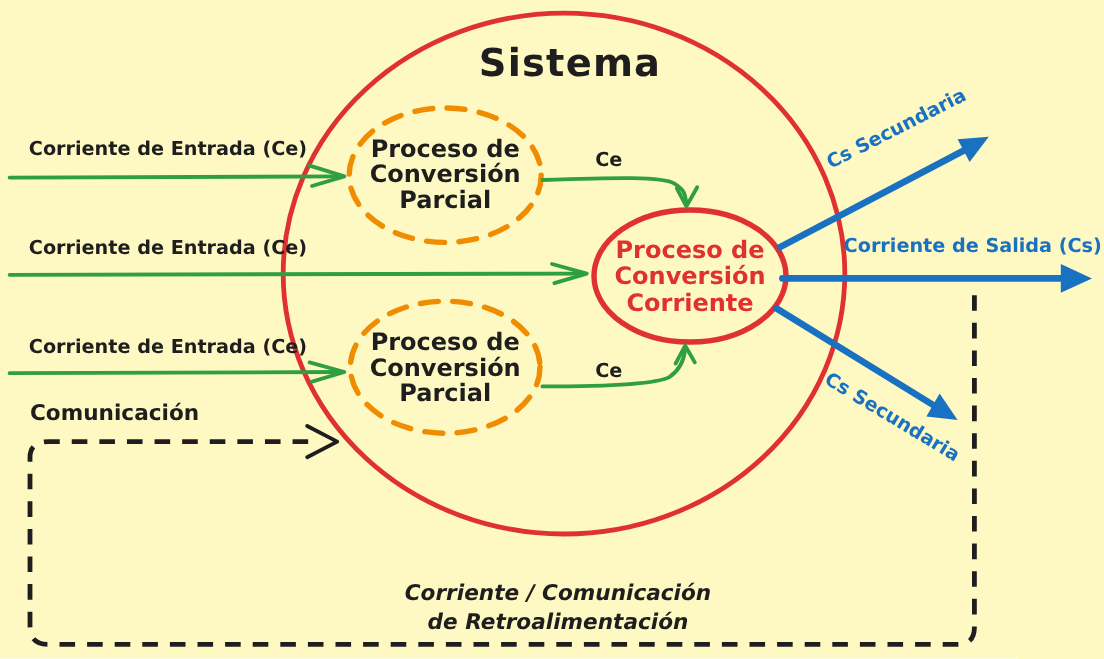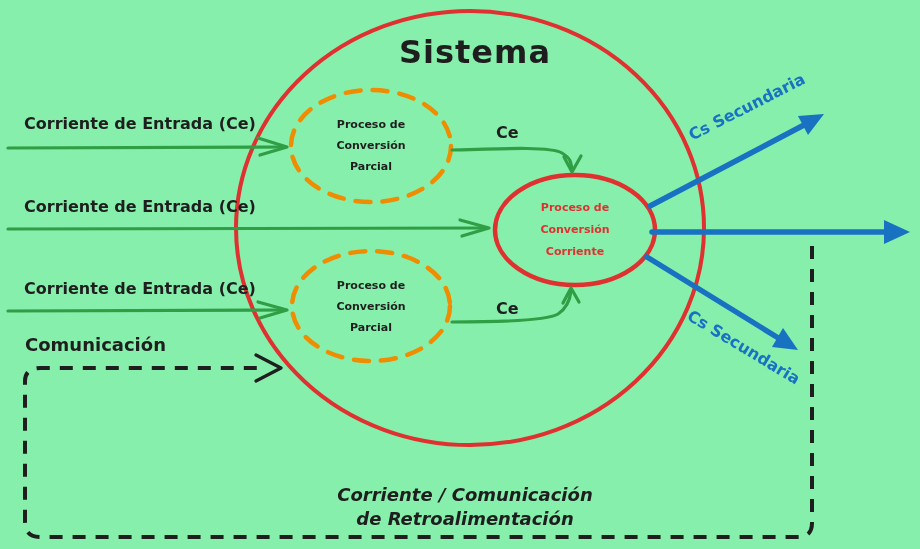--- a/index.html
+++ b/index.html
@@ -1,36 +1,36 @@
 <!DOCTYPE html>
 <html style="--red: #e03131; --green: #2f9e44; --orange: #f08c00; --blue: #1971c2; --black: #1e1e1e;"><head>
 <meta charset="utf-8">
 <style>
   html,body{margin:0;padding:0;background:#ffffff;}
   .canvas{
     position:relative;
     width:920px;height:549px;
-    background:#86efac;
+    background:#fef9c3;
     overflow:hidden;
     font-family:"DejaVu Sans",sans-serif;
   }
   .canvas svg{position:absolute;left:0;top:0;}
   .label{
     position:absolute;
     color:var(--black,#1e1e1e);
     font-family:"DejaVu Sans",sans-serif;
     font-weight:600;
     white-space:nowrap;
   }
   .title{
     font-size:32px;font-weight:700;letter-spacing:1px;
     width:210px;text-align:center;white-space:nowrap;
   }
   .proc-label{
-    width:160px;text-align:center;font-size:11px;line-height:21px;white-space:normal;
+    width:160px;text-align:center;font-size:20px;line-height:21px;white-space:normal;
   }
   .proc-label span{display:block;}
   .red-text{color:var(--red,#e03131);}
   .blue-text{color:var(--blue,#1971c2);}
   .rot-up{transform:rotate(-27deg);}
   .rot-down{transform:rotate(31deg);}
   .center{text-align:center;}
   .stroke-red{stroke:var(--red,#e03131);}
   .stroke-green{stroke:var(--green,#2f9e44);}
   .stroke-orange{stroke:var(--orange,#f08c00);}
@@ -111,20 +111,21 @@
   <div class="label proc-label red-text" style="left:495px;top:197px;line-height:22px;">
     <span>Proceso de</span>
     <span>Conversión</span>
     <span>Corriente</span>
   </div>
 
   <div class="label" style="left:496px;top:123px;font-size:16px;">Ce</div>
   <div class="label" style="left:496px;top:299px;font-size:16px;">Ce</div>
 
   <div class="label blue-text rot-up center" style="left:683px;top:98px;width:125px;font-size:16px;font-weight:700;">Cs Secundaria</div>
+  <div class="label blue-text center" style="left:703px;top:195px;width:205px;font-size:16px;">Corriente de Salida (Cs)</div>
   <div class="label blue-text rot-down center" style="left:680px;top:337px;width:125px;font-size:16px;font-weight:700;">Cs Secundaria</div>
 
   <div class="label" style="left:25px;top:334px;font-size:18px;">Comunicación</div>
 
   <div class="label center" style="left:325px;top:483px;width:280px;font-size:18px;line-height:24px;white-space:normal;font-style:italic;">
     <span style="display:block;">Corriente / Comunicación</span>
     <span style="display:block;">de Retroalimentación</span>
   </div>
 
 </div>

